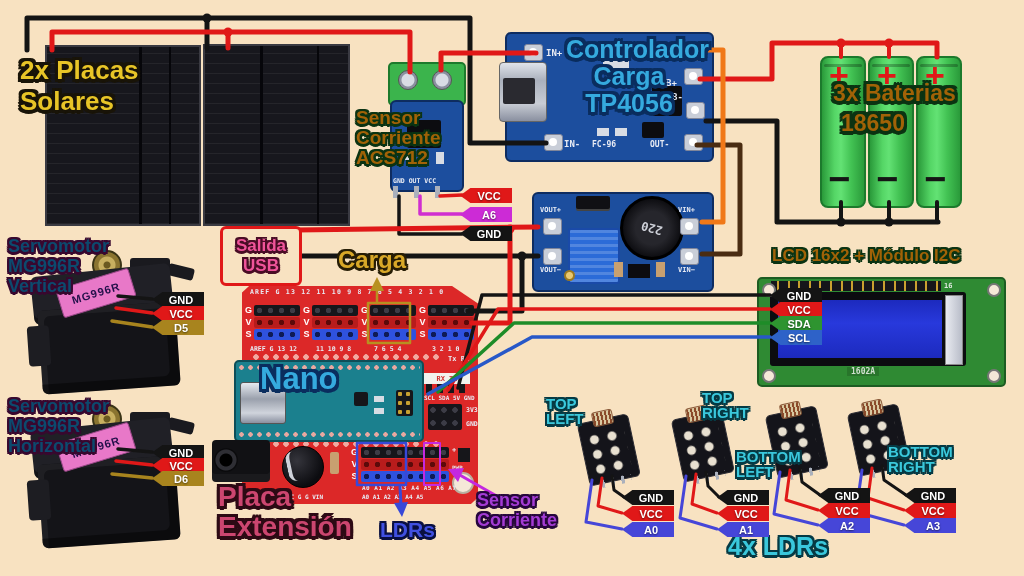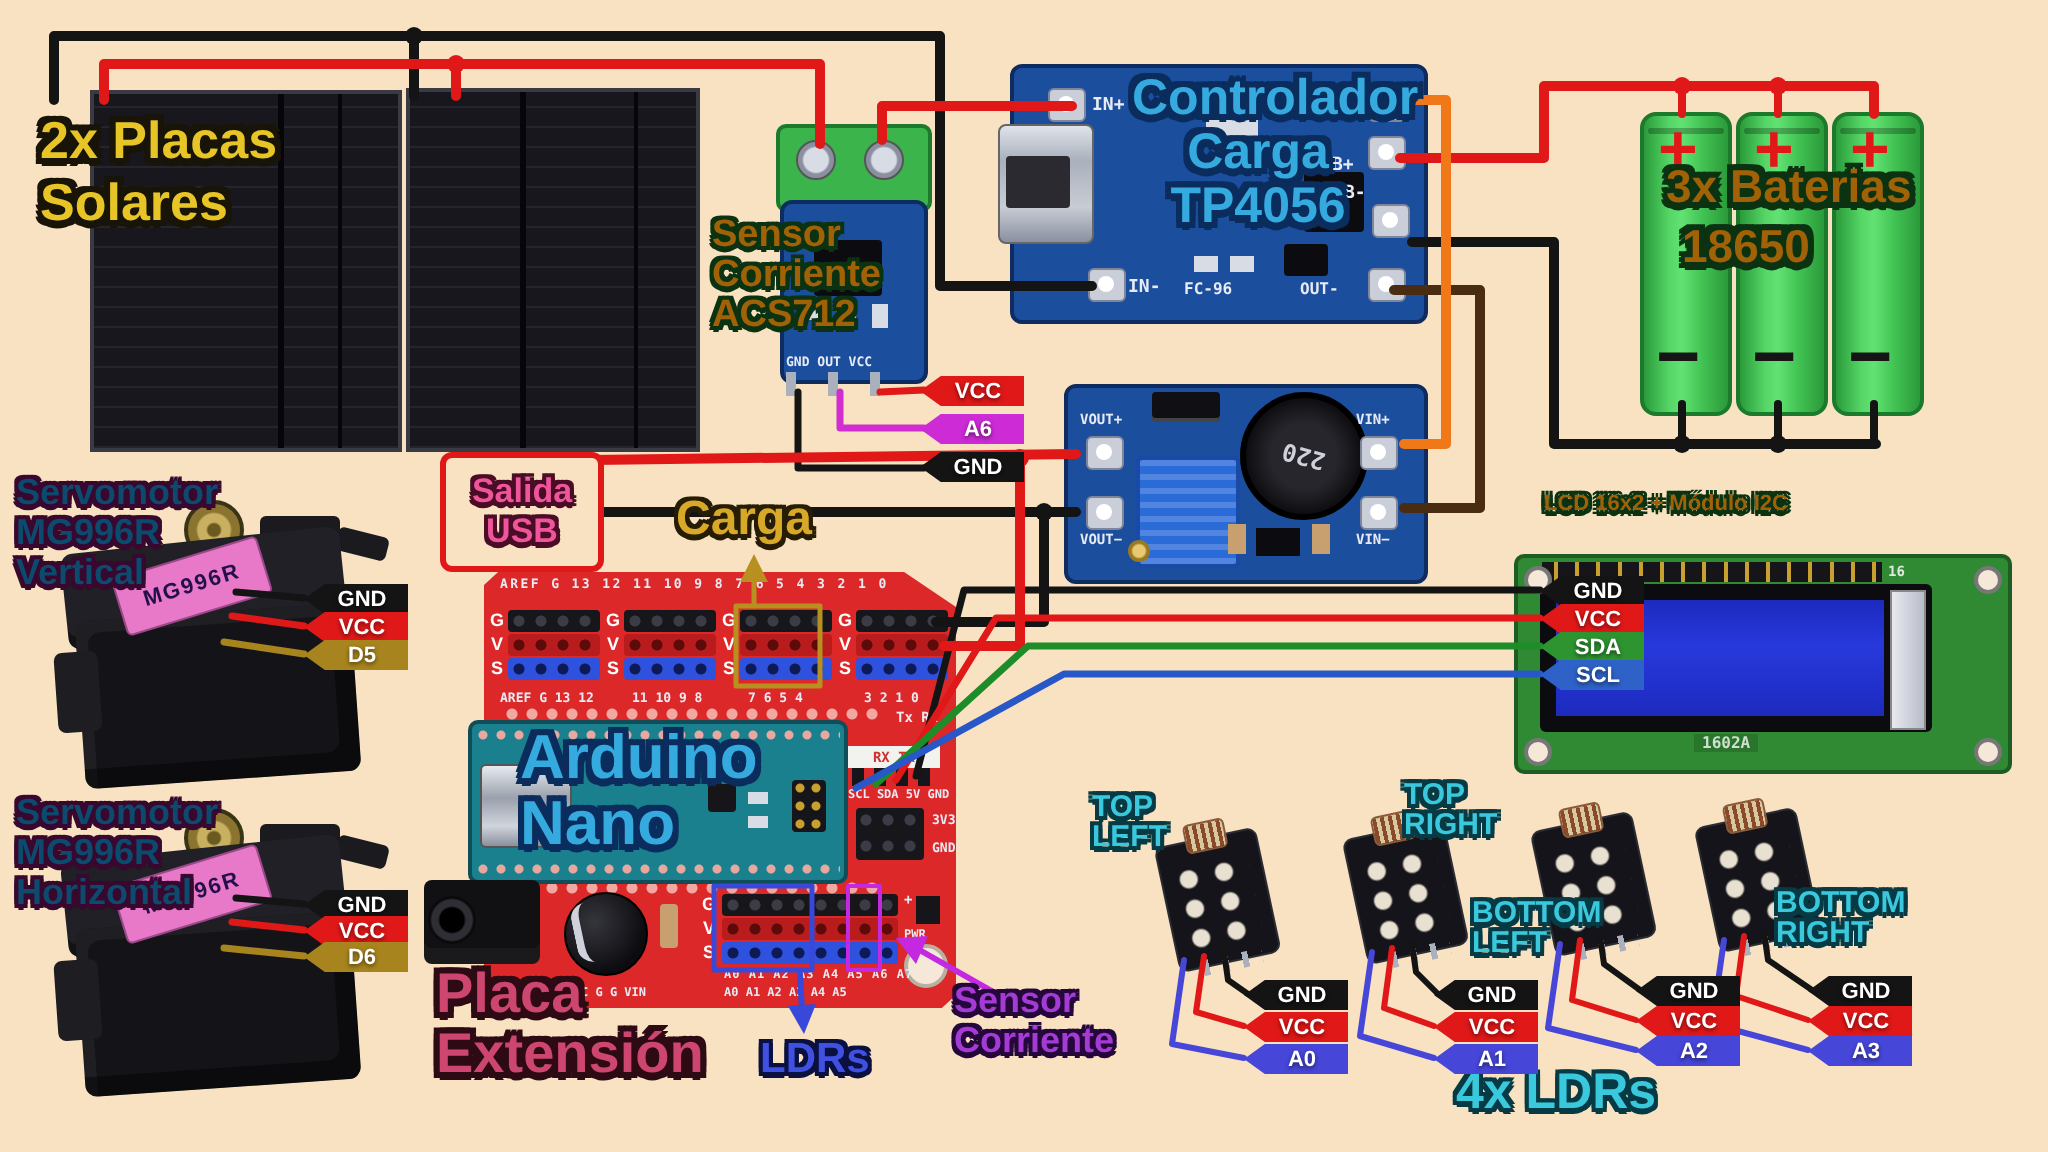--- a/index.html
+++ b/index.html
@@ -226,21 +226,20 @@
   <div class="nano">
     <div class="abs" style="left:4px;top:20px;width:44px;height:40px;background:linear-gradient(180deg,#e6eaf0,#9aa0ac 40%,#d0d4dc 75%,#8a90a0);border:1px solid #555;border-radius:3px;"></div>
     <div class="abs" style="left:2px;top:2px;right:2px;height:7px;background-image:radial-gradient(circle at 3.5px 3.5px,#E8A8A0 2px,transparent 2.5px);background-size:9px 7px;"></div>
     <div class="abs" style="left:2px;bottom:2px;right:2px;height:7px;background-image:radial-gradient(circle at 3.5px 3.5px,#E8A8A0 2px,transparent 2.5px);background-size:9px 7px;"></div>
     <div class="abs" style="left:118px;top:30px;width:14px;height:14px;background:#16161a;border-radius:2px;"></div>
     <div class="abs" style="left:160px;top:28px;width:17px;height:26px;background:#16161a;background-image:radial-gradient(circle at 4px 4px,#C8A030 2px,transparent 2.5px);background-size:8px 9px;border-radius:2px;"></div>
     <div class="abs" style="left:138px;top:34px;width:10px;height:6px;background:#d8dce4;"></div>
     <div class="abs" style="left:138px;top:46px;width:10px;height:6px;background:#d8dce4;"></div>
   </div>
   <div class="ol ol3 t-blue" style="left:260px;top:362px;font-size:31px;line-height:33px;">
-    <div>Arduino</div>
     <div>Nano</div>
   </div>
 
   <div class="abs" style="left:424px;top:373px;width:46px;height:11px;background:#f2f2ee;z-index:3;display:flex;align-items:center;justify-content:center;">
     <span style="color:#D03030;font:bold 7px 'DejaVu Sans Mono',monospace;">RX TX</span>
   </div>
   <div class="silk" style="left:424px;top:394px;font-size:6px;">SCL SDA 5V GND</div>
   <div class="abs" style="left:426px;top:384px;width:42px;height:9px;background:repeating-linear-gradient(90deg,#16161a 0 6px,transparent 6px 11px);z-index:3;"></div>
   <div class="abs" style="left:428px;top:404px;width:34px;height:26px;background:#16161b;background-image:radial-gradient(circle at 5px 6px,#3c3c46 2.5px,transparent 3px);background-size:11px 13px;border-radius:2px;z-index:3;"></div>
   <div class="silk" style="left:466px;top:406px;font-size:6.5px;">3V3</div>
@@ -276,21 +275,21 @@
     <div class="abs" style="left:185px;top:3px;color:#dfe8df;font:bold 7px 'DejaVu Sans Mono',monospace;">16</div>
     <div class="abs" style="left:11px;top:13px;width:196px;height:74px;background:#0c0c10;border-radius:3px;"></div>
     <div class="abs" style="left:19px;top:21px;width:164px;height:58px;background:linear-gradient(180deg,#1C2ABE,#2839DC 40%,#1C2ABE);"></div>
     <div class="abs" style="left:186px;top:16px;width:16px;height:68px;background:linear-gradient(90deg,#e8eaf0,#b8bcc8);border:1px solid #888;"></div>
     <div class="abs" style="left:88px;top:88px;color:#cfe0cf;font:bold 8px 'DejaVu Sans Mono',monospace;background:rgba(0,0,0,.15);padding:0 4px;">1602A</div>
     <div class="abs" style="left:3px;top:4px;width:10px;height:10px;border-radius:50%;background:#f5e8d8;border:2px solid #777;"></div>
     <div class="abs" style="left:228px;top:4px;width:10px;height:10px;border-radius:50%;background:#f5e8d8;border:2px solid #777;"></div>
     <div class="abs" style="left:3px;top:90px;width:10px;height:10px;border-radius:50%;background:#f5e8d8;border:2px solid #777;"></div>
     <div class="abs" style="left:228px;top:90px;width:10px;height:10px;border-radius:50%;background:#f5e8d8;border:2px solid #777;"></div>
   </div>
-  <div class="ol t-green" style="left:772px;top:246px;font-size:11px;">LCD 16x2  +  Módulo I2C</div>
+  <div class="ol t-green" style="left:772px;top:246px;font-size:17px;">LCD 16x2  +  Módulo I2C</div>
   <div class="tag bg-gnd" style="left:770px;top:288px;">GND</div>
   <div class="tag bg-vcc" style="left:770px;top:302px;">VCC</div>
   <div class="tag bg-sda" style="left:770px;top:316px;">SDA</div>
   <div class="tag bg-scl" style="left:770px;top:330px;">SCL</div>
 
   <div class="servo" style="left:10px;top:248px;">
     <div class="ear" style="left:120px;top:10px;width:40px;height:14px;"></div>
     <div class="ear" style="left:158px;top:18px;width:26px;height:12px;transform:rotate(14deg);"></div>
     <div class="shaft"></div>
     <div class="top"></div>

